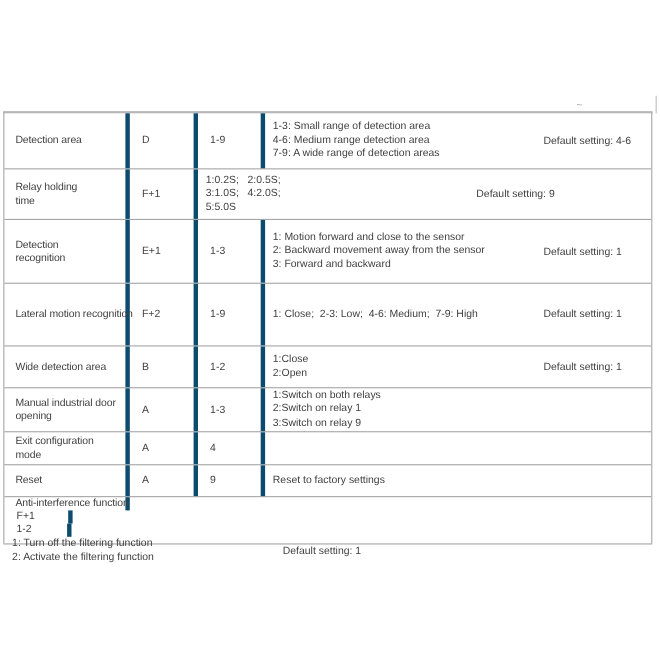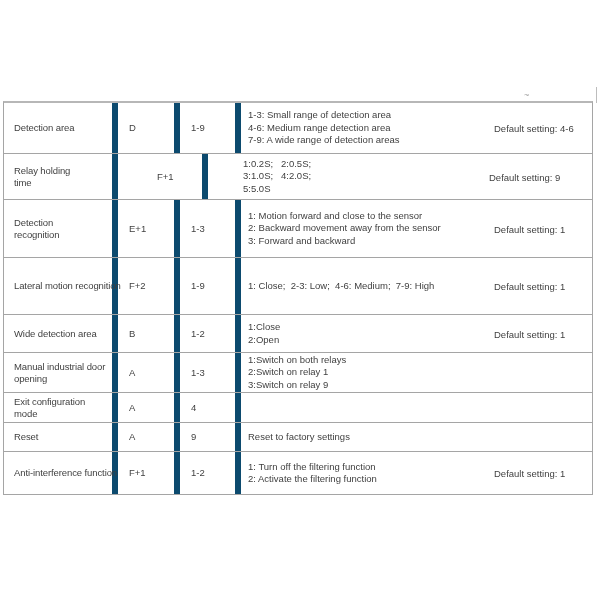--- a/index.html
+++ b/index.html
@@ -25,33 +25,33 @@
     border-left: 1px solid #a5a5a5;
     border-right: 1px solid #a5a5a5;
     background: #ffffff;
   }
   .row {
     display: flex;
     box-sizing: border-box;
     border-bottom: 1px solid #a5a5a5;
   }
   .r1 { height: 51px; }
-  .r2 { height: 46px; gap: 28px; }
+  .r2 { height: 46px; }
   .r3 { height: 58px; }
   .r4 { height: 57px; }
   .r5 { height: 38px; }
   .r6 { height: 40px; }
   .r7 { height: 30px; }
   .r8 { height: 29px; }
-  .r9 { height: 43px; }
+  .r9 { height: 43px; flex-direction: column; }
   .cell {
     box-sizing: border-box;
     display: flex;
     align-items: center;
-    border-right: 6px solid #0c4a6e;
+    border-right: 4px solid #0c4a6e;
     font-size: 9.5px;
   }
   .c-name {
     width: 114px;
     padding-left: 10px;
     padding-right: 4px;
   }
   .c-code {
     width: 62px;
     padding-left: 11px;

